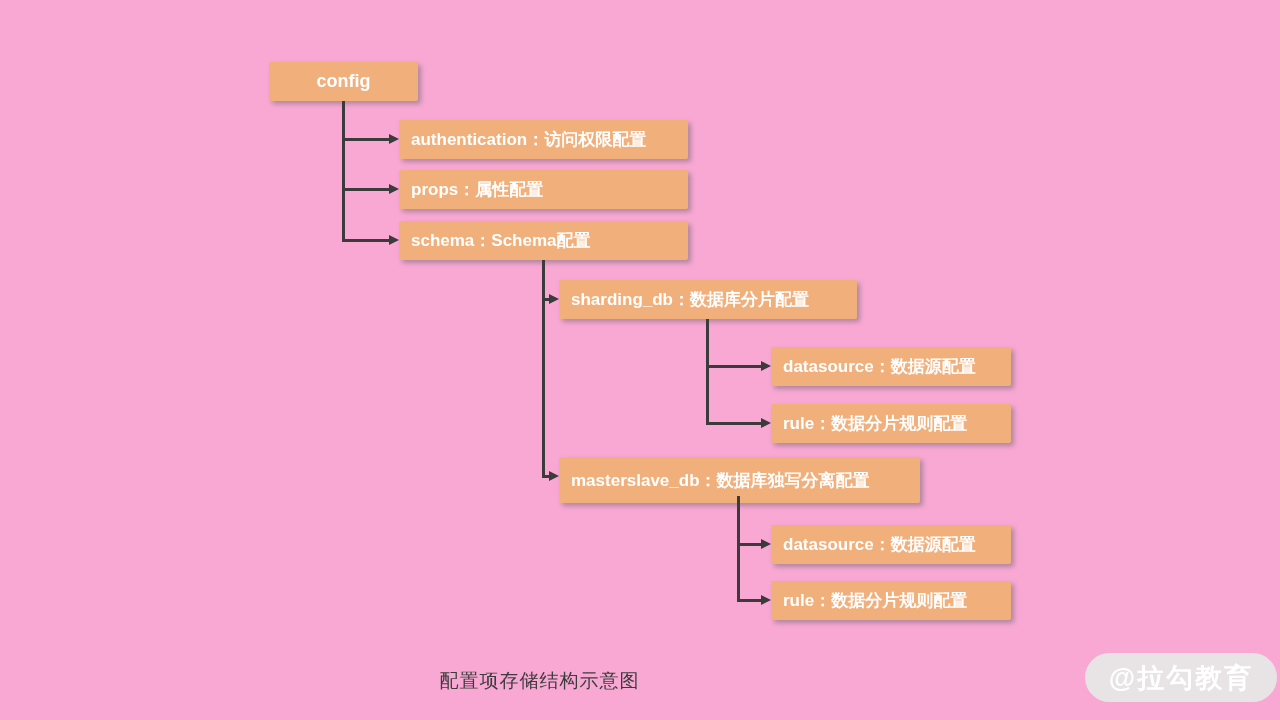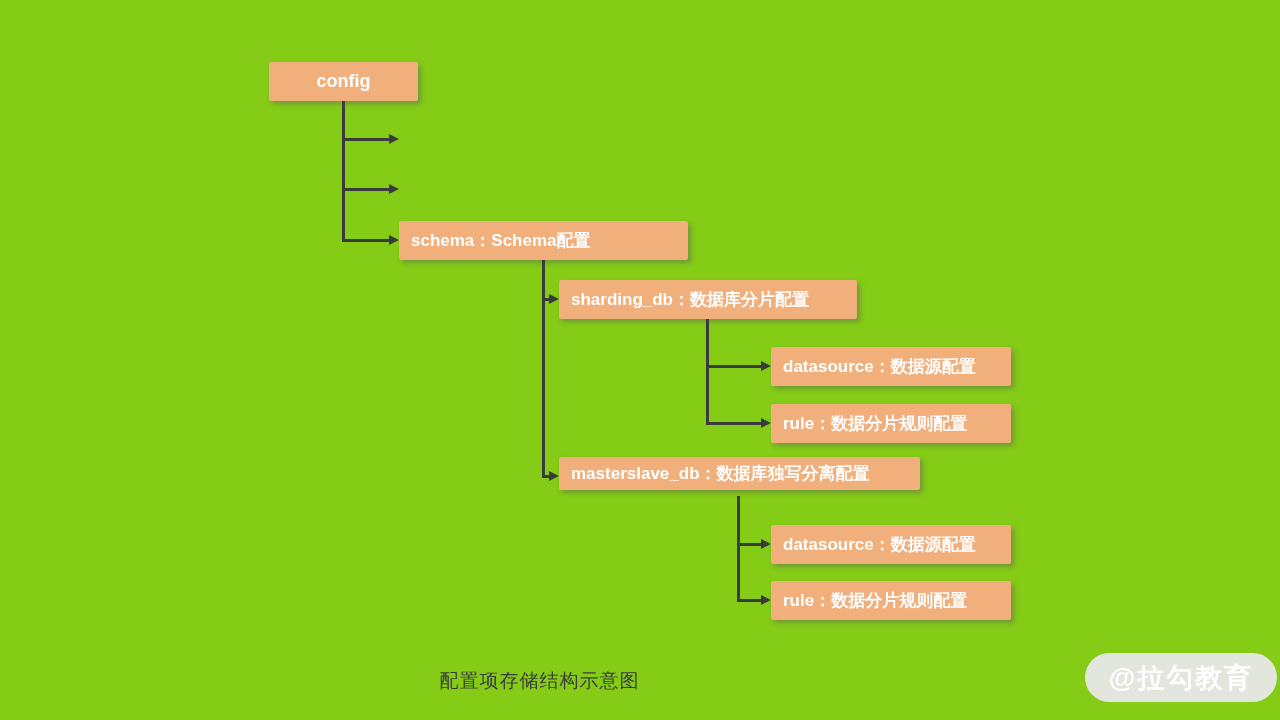--- a/index.html
+++ b/index.html
@@ -1,20 +1,20 @@
 <!DOCTYPE html>
 <html><head>
 <meta charset="utf-8">
 <style>
   html, body { margin: 0; padding: 0; background: #ffffff; }
   .canvas {
     position: relative;
     width: 1280px;
     height: 720px;
-    background: #84cc16;
+    background: #f9a8d4;
     overflow: hidden;
     font-family: "Liberation Sans", sans-serif;
   }
   .node {
     position: absolute;
     background: #F1AF7C;
     color: #ffffff;
     font-size: 17px;
     font-weight: bold;
     display: flex;
@@ -69,31 +69,33 @@
     justify-content: center;
   }
 </style>
 </head>
 <body>
 
 <div class="canvas">
 
   <div class="node center" style="left:269px; top:62px; width:149px; height:39px;">config</div>
 
+  <div class="node" style="left:399px; top:120px; width:289px; height:39px;">authentication：访问权限配置</div>
 
+  <div class="node" style="left:399px; top:170px; width:289px; height:39px;">props：属性配置</div>
 
   <div class="node" style="left:399px; top:221px; width:289px; height:39px;">schema：Schema配置</div>
 
   <div class="node" style="left:559px; top:280px; width:298px; height:39px;padding-left:12px;">sharding_db：数据库分片配置</div>
 
   <div class="node" style="left:771px; top:347px; width:240px; height:39px;">datasource：数据源配置</div>
 
   <div class="node" style="left:771px; top:404px; width:240px; height:39px;">rule：数据分片规则配置</div>
 
-  <div class="node" style="left:559px; top:457px; width:361px; height:33px;">masterslave_db：数据库独写分离配置</div>
+  <div class="node" style="left:559px; top:457px; width:361px; height:46px;">masterslave_db：数据库独写分离配置</div>
 
   <div class="node" style="left:771px; top:525px; width:240px; height:39px;">datasource：数据源配置</div>
 
   <div class="node" style="left:771px; top:581px; width:240px; height:39px;">rule：数据分片规则配置</div>
 
   <div class="vline" style="left:342px; top:101px; width:3px; height:141px;"></div>
   <div class="hline" style="left:342px; top:138px; width:47px; height:3px;"></div>
   <div class="arrowhead" style="left:389px; top:134px;"></div>
   <div class="hline" style="left:342px; top:188px; width:47px; height:3px;"></div>
   <div class="arrowhead" style="left:389px; top:184px;"></div>

